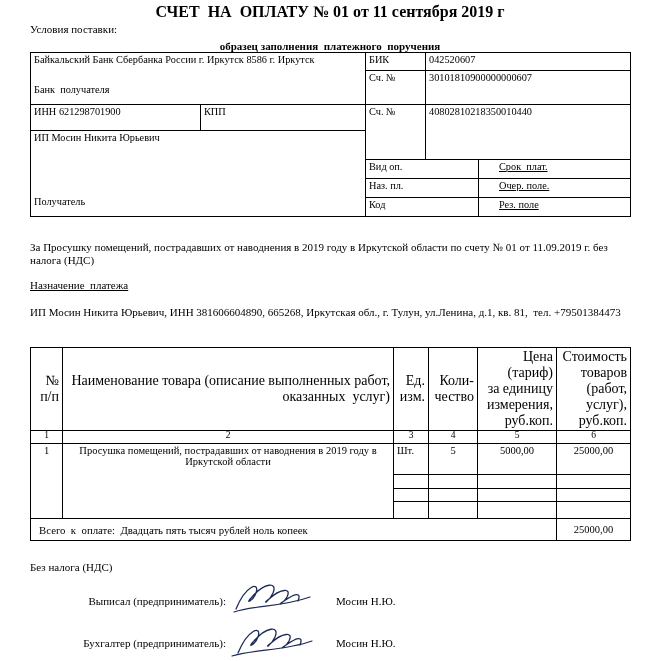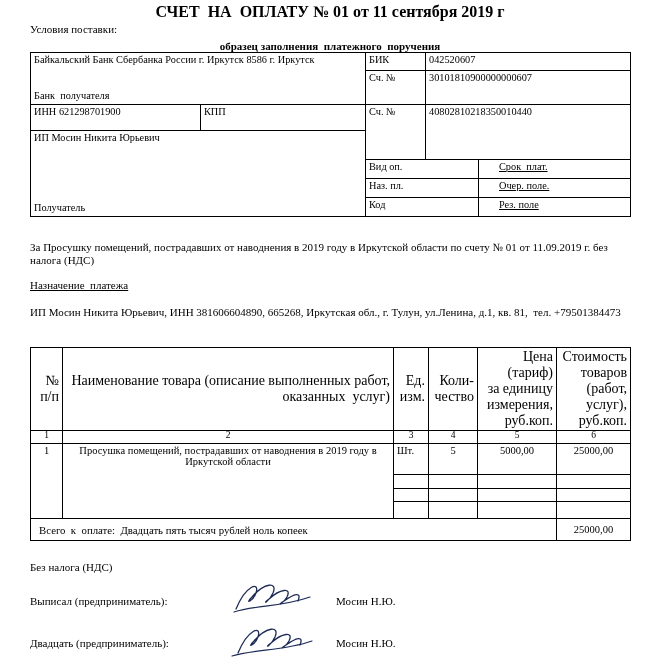--- a/index.html
+++ b/index.html
@@ -20,37 +20,37 @@
   .sample-heading { text-align:center; font-weight:bold; font-size:11px; margin-top:4px; }
 
   table { border-collapse:collapse; table-layout:fixed; width:600px; }
   td { border:1px solid #000; vertical-align:top; padding:1px 3px; overflow:hidden; }
 
   
   .bank-table td { font-size:10.3px; line-height:1.15; position:relative; }
   .bank-table .h18 { height:18px; } .bank-table .h34 { height:34px; }
   .bank-table .h26 { height:26px; } .bank-table .h29 { height:29px; }
   .bank-table .h19 { height:19px; }
-  .cell-bottom { position:absolute; left:3px; bottom:2px; }
+  .cell-bottom { position:absolute; left:3px; bottom:8px; }
   .right-indent { padding-left:20px;text-decoration:underline; }
 
   
   .items-table td { font-size:10.5px; }
   .items-table .ih td { font-size:14px; text-align:right; vertical-align:middle; line-height:1.15; height:42px; }
   .items-table .nums td { text-align:center; font-size:9.5px; height:13px; line-height:1; padding:0; }
   .items-table .data td { height:31px; text-align:center; }
   .items-table .empty1 td { height:14px; } .items-table .empty2 td { height:13px; } .items-table .empty3 td { height:17px; }
   .items-table .total td { height:22px; vertical-align:middle; }
   .items-table .total .total-label { padding-left:8px; font-size:10.8px;margin-left:27px; }
   .items-table .total .total-val { text-align:center; }
 
   .no-vat { margin-top:20px; }
 
   .sig-row { display:flex; align-items:center; margin-top:14px; height:28px; }
-  .sig-label { width:196px; }
+  .sig-label { width:196px;text-align:right; }
   .sig-scribble { width:100px; height:36px; position:relative; }
   .sig-scribble svg { position:absolute; left:0; top:-4px; overflow:visible; }
   .sig-name { padding-left:10px; }
 </style>
 </head>
 <body>
 
 <div class="page">
 
   <div class="title" data-bind="title">СЧЕТ  НА  ОПЛАТУ № 01 от 11 сентября 2019 г</div>
@@ -186,21 +186,21 @@
     <div class="sig-scribble">
       <svg width="100" height="40" viewBox="0 0 100 40">
         <path d="M10 30 C 20 6, 34 2, 30 14 C 27 22, 18 26, 26 18 C 38 4, 52 2, 47 14 C 43 23, 35 26, 43 20 C 54 10, 66 8, 61 18 C 57 25, 50 27, 58 22 C 68 15, 76 12, 72 22" fill="none" stroke="#1d2a55" stroke-width="1.3" stroke-linecap="round"></path>
         <path d="M8 33 C 30 26, 56 28, 84 18" fill="none" stroke="#1d2a55" stroke-width="1.2" stroke-linecap="round"></path>
       </svg>
     </div>
     <div class="sig-name" data-bind="signatures.0.name">Мосин Н.Ю.</div>
   </div>
 
   <div class="sig-row">
-    <div class="sig-label" data-bind="signatures.1.role">Двадцать (предприниматель):</div>
+    <div class="sig-label" data-bind="signatures.1.role">Бухгалтер (предприниматель):</div>
     <div class="sig-scribble">
       <svg width="100" height="40" viewBox="0 0 100 40">
         <path d="M12 32 C 22 8, 36 4, 32 16 C 29 24, 20 28, 28 20 C 40 6, 54 4, 49 16 C 45 25, 37 28, 45 22 C 56 12, 68 10, 63 20 C 59 27, 52 29, 60 24 C 70 17, 78 14, 74 24" fill="none" stroke="#1d2a55" stroke-width="1.3" stroke-linecap="round"></path>
         <path d="M6 35 C 28 28, 58 30, 86 20" fill="none" stroke="#1d2a55" stroke-width="1.2" stroke-linecap="round"></path>
       </svg>
     </div>
     <div class="sig-name" data-bind="signatures.1.name">Мосин Н.Ю.</div>
   </div>
 
   <div class="sig-row">

